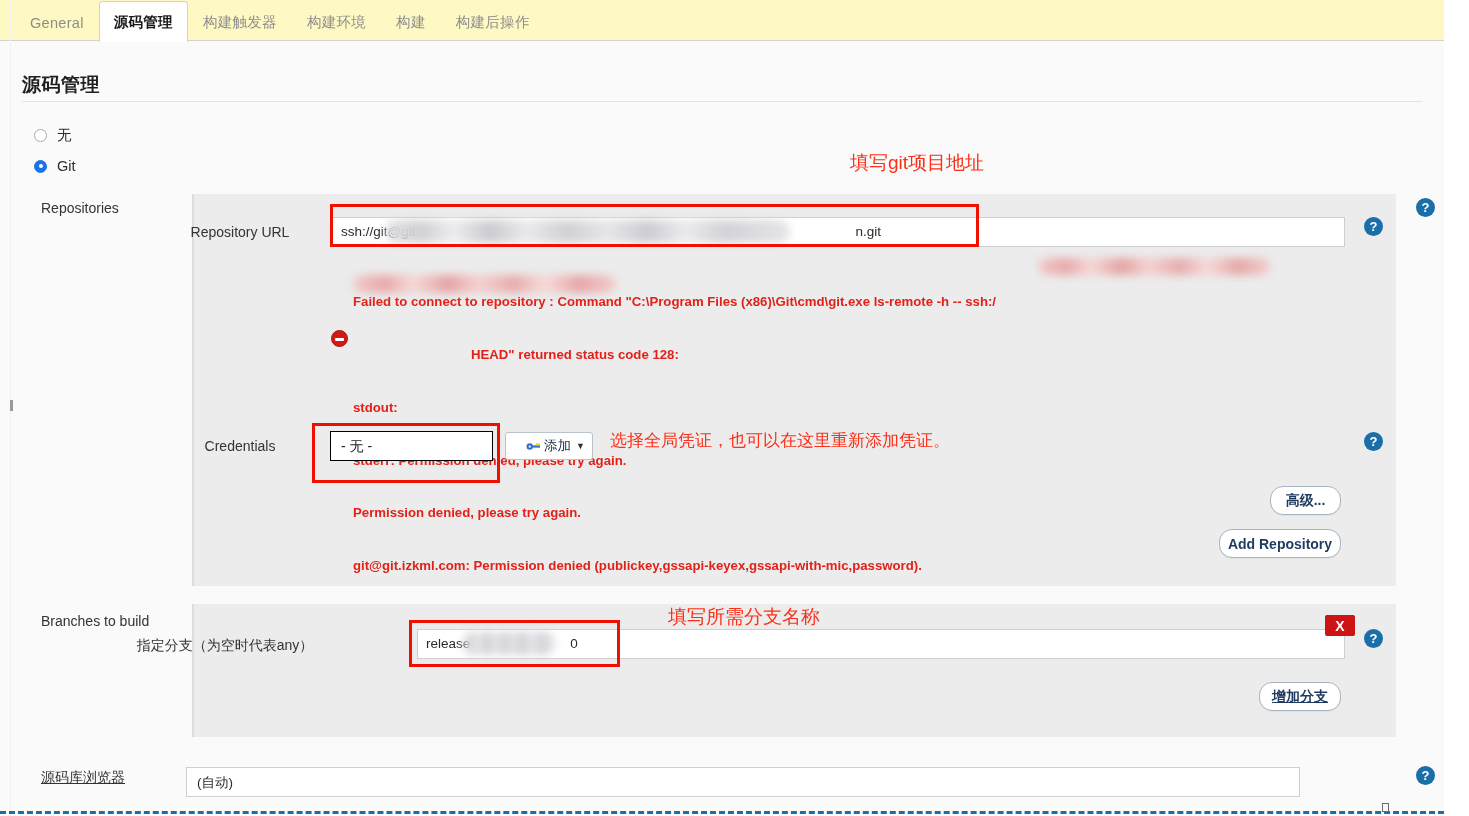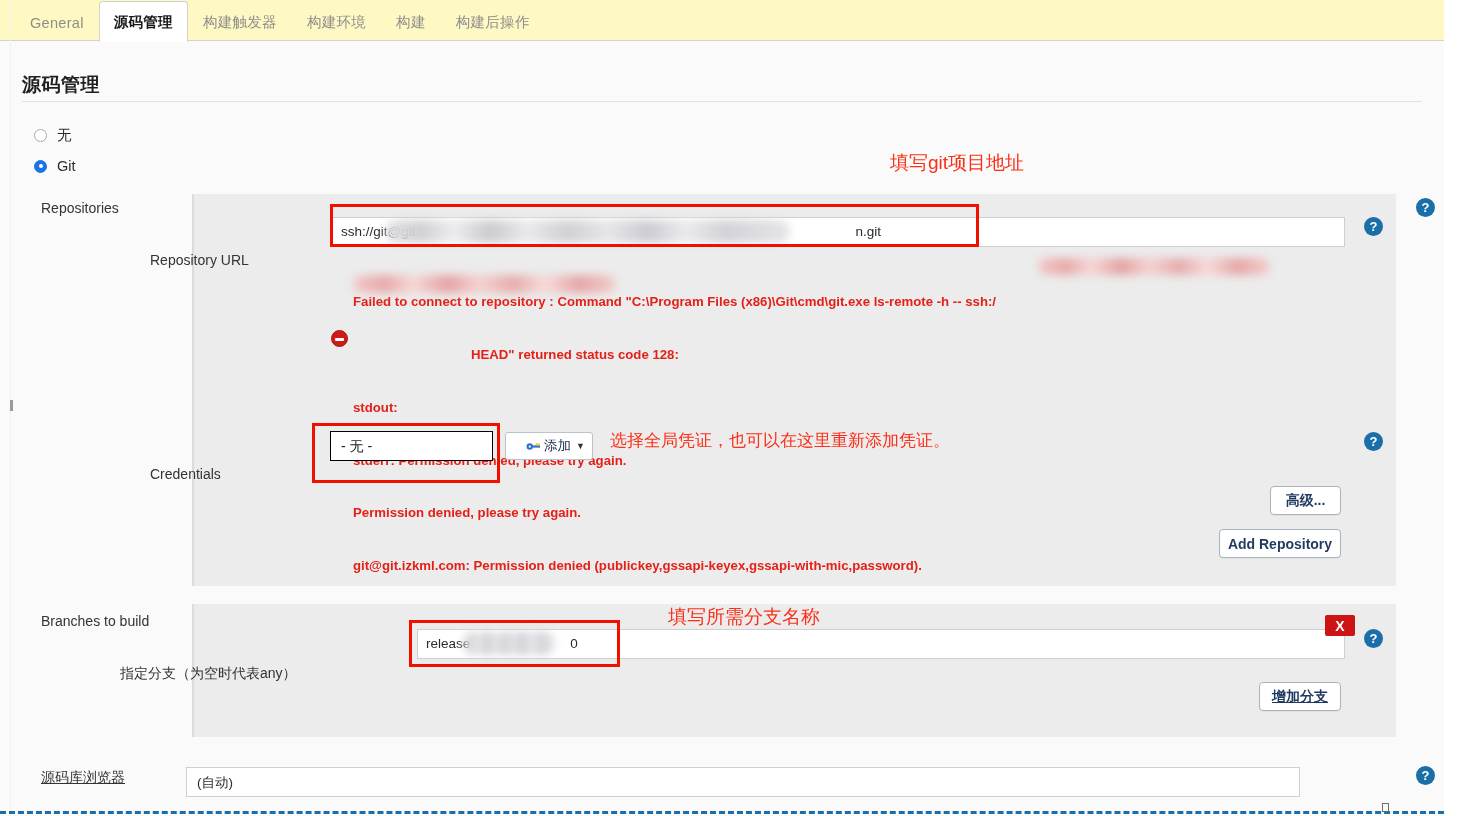--- a/index.html
+++ b/index.html
@@ -139,22 +139,21 @@
   .panel {
     position: absolute;
     background: #ececec;
     border-left: 2px solid #dcdcdc;
   }
 
   .field-label {
     position: absolute;
     font-size: 14px;
     color: #333;
-    text-align: left;
-    margin-top: 28px;
+    text-align: center;
   }
 
   .txtinput {
     position: absolute;
     background: #fff;
     border: 1px solid #cfcfcf;
     font-size: 13.5px;
     color: #2a2a2a;
     padding: 4px 8px;
     font-family: "Liberation Sans", sans-serif;
@@ -261,21 +260,21 @@
     font-family: "Liberation Sans", sans-serif;
     appearance: none;
     -webkit-appearance: none;
   }
 
   
   .btn {
     position: absolute;
     background: #fff;
     border: 1px solid #a7b4bf;
-    border-radius: 4px;
+    border-radius: 13px;
     font-size: 14px;
     color: #1f3a5f;
     font-weight: bold;
     font-family: "Liberation Sans", sans-serif;
     cursor: pointer;
     display: flex;
     align-items: center;
     justify-content: center;
     box-shadow: 0 1px 0 rgba(0,0,0,.04);
   }
@@ -396,21 +395,21 @@
 
   <div class="txtinput" style="left:332px; top:217px; width:1013px; height:30px;">
     <span>ssh://git@git</span><span style="display:inline-block;width:440px;"></span><span>n.git</span>
   </div>
   <div class="blur" style="left:385px; top:220px; width:405px; height:23px;"></div>
 
   <div class="redbox" style="left:330px; top:204px; width:649px; height:43px;"></div>
 
   <div class="help" style="left:1364px; top:217px;">?</div>
 
-  <div class="annot" style="left:890px; top:150px; font-size:19px;">填写git项目地址</div>
+  <div class="annot" style="left:850px; top:150px; font-size:19px;">填写git项目地址</div>
 
   <div class="err-icon" style="left:331px; top:330px;"></div>
 
   <div class="errblock" style="left:353px; top:258px;">
     <div>Failed to connect to repository : Command "C:\Program Files (x86)\Git\cmd\git.exe ls-remote -h -- ssh:/</div>
     <div style="padding-left:118px;">HEAD" returned status code 128:</div>
     <div>stdout:</div>
     <div>stderr: Permission denied, please try again.</div>
     <div>Permission denied, please try again.</div>
     <div>git@git.izkml.com: Permission denied (publickey,gssapi-keyex,gssapi-with-mic,password).</div>

